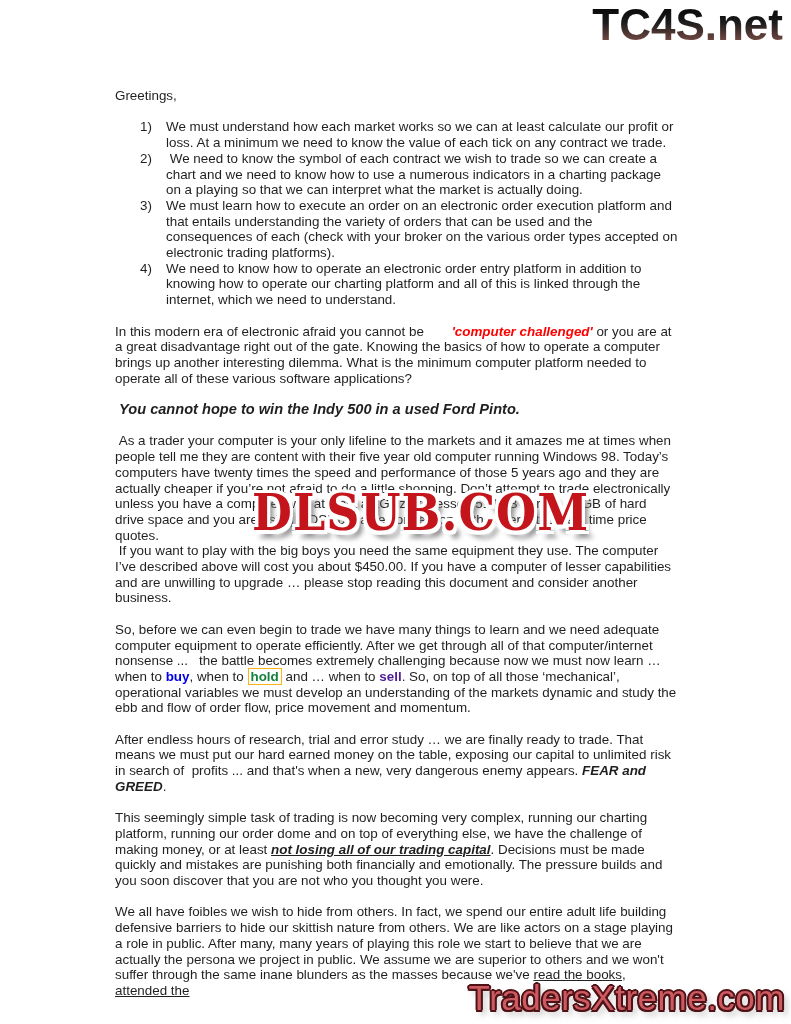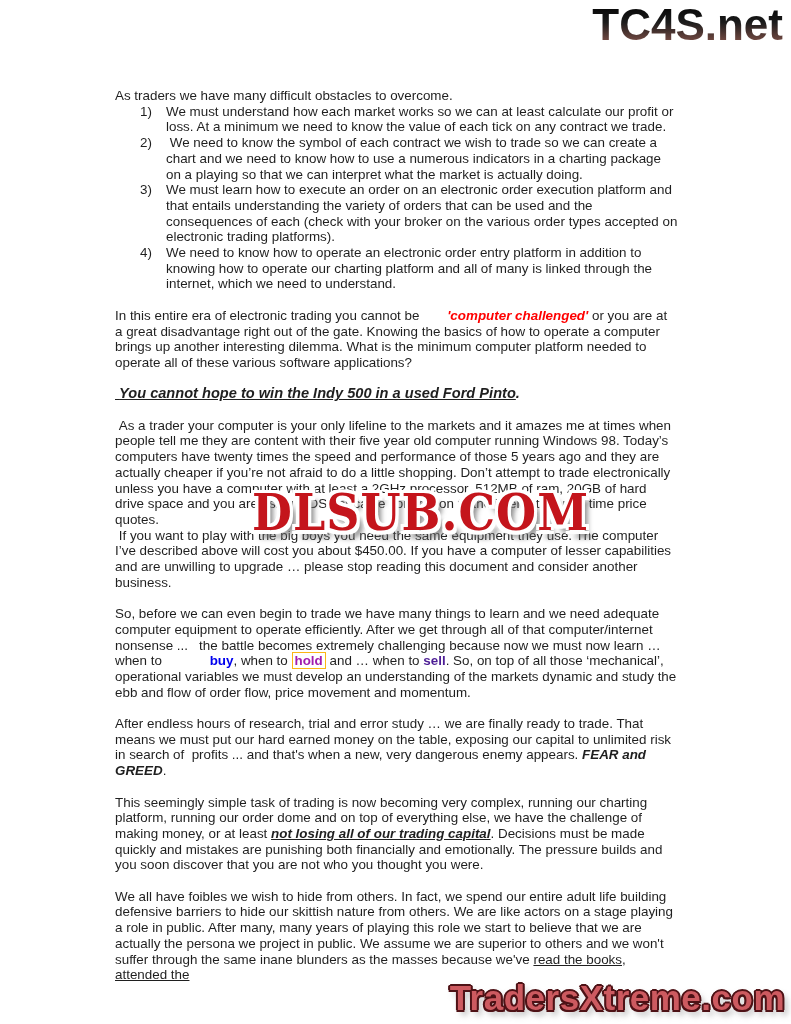--- a/index.html
+++ b/index.html
@@ -18,87 +18,87 @@
     position:absolute;left:115px;top:88px;width:563px;
     font-size:13.4px;line-height:15.7px;
   }
   .content p{margin:0 0 15.7px 0;white-space:pre-wrap;}
   .content p.tight{margin-bottom:0;}
   .list{margin:0 0 15.7px 0;}
   .list-row{display:flex;}
   .list-num{flex:0 0 26px;margin-left:25px;white-space:pre-wrap;}
   .list-text{flex:1;white-space:pre-wrap;}
   .heading{font-size:14.6px;font-weight:bold;font-style:italic;}
-  .heading .u-part{text-decoration:underline;}
+  .heading .u-part{}
   .red-bi{color:#ff0000;font-weight:bold;font-style:italic;margin-left:24px;}
-  .buy{color:#0000ee;font-weight:bold;margin-left:44px;}
-  .hold{color:#a21caf;font-weight:bold;border:1.5px solid #fcb514;padding:0 2px;}
+  .buy{color:#0000ee;font-weight:bold;}
+  .hold{color:#15803d;font-weight:bold;border:1.5px solid #fcb514;padding:0 2px;}
   .sell{color:#4c1d95;font-weight:bold;}
   .bi{font-weight:bold;font-style:italic;}
   .biu{font-weight:bold;font-style:italic;text-decoration:underline;}
   .u{text-decoration:underline;margin-top:6px;}
   
   .watermark{
     position:absolute;left:252px;top:484px;
     font-family:"DejaVu Serif",serif;font-weight:bold;
     font-size:46px;letter-spacing:1px;color:#c4151c;
     transform:scaleY(1.08);transform-origin:top left;
     text-shadow:
       -3px -3px 0 #ffffff, 3px -3px 0 #ffffff,
       -3px  3px 0 #ffffff, 3px  3px 0 #ffffff,
       -3px  0   0 #ffffff, 3px  0   0 #ffffff,
        0   -3px 0 #ffffff, 0    3px 0 #ffffff,
        6px  7px 5px rgba(110,110,110,0.75);
   }
   
   .txtreme{
     position:absolute;right:6px;top:978px;
-    font-size:35px;font-weight:bold;letter-spacing:0.5px;
+    font-size:35px;font-weight:normal;letter-spacing:0.5px;
     color:#cd5a60;
     text-shadow:
       -2px 0 0 #4e1216, 2px 0 0 #4e1216,
        0 -2px 0 #4e1216, 0 2px 0 #4e1216,
       -1.5px -1.5px 0 #4e1216, 1.5px -1.5px 0 #4e1216,
       -1.5px 1.5px 0 #4e1216, 1.5px 1.5px 0 #4e1216,
        0 0 9px #f4f4f4, 4px 5px 6px rgba(150,150,150,0.8);
     margin-left: 37px;
   }
 </style>
 </head>
 <body>
 
 <div class="page">
 
   <div class="tc4s">TC4S.net</div>
 
   <div class="content">
 
+    <p>Greetings,</p>
 
-    <p class="tight">As traders we have many difficult obstacles to overcome.</p>
 
     <div class="list">
       <div class="list-row">
         <span class="list-num">1)</span>
         <span class="list-text">We must understand how each market works so we can at least calculate our profit or loss. At a minimum we need to know the value of each tick on any contract we trade.</span>
       </div>
       <div class="list-row">
         <span class="list-num">2)</span>
         <span class="list-text"> We need to know the symbol of each contract we wish to trade so we can create a chart and we need to know how to use a numerous indicators in a charting package on a playing so that we can interpret what the market is actually doing.</span>
       </div>
       <div class="list-row">
         <span class="list-num">3)</span>
         <span class="list-text">We must learn how to execute an order on an electronic order execution platform and that entails understanding the variety of orders that can be used and the consequences of each (check with your broker on the various order types accepted on electronic trading platforms).</span>
       </div>
       <div class="list-row">
         <span class="list-num">4)</span>
-        <span class="list-text">We need to know how to operate an electronic order entry platform in addition to knowing how to operate our charting platform and all of many is linked through the internet, which we need to understand.</span>
+        <span class="list-text">We need to know how to operate an electronic order entry platform in addition to knowing how to operate our charting platform and all of this is linked through the internet, which we need to understand.</span>
       </div>
     </div>
 
-    <p><span>In this entire era of electronic trading you cannot be </span><span class="red-bi">'computer challenged'</span><span> or you are at a great disadvantage right out of the gate. Knowing the basics of how to operate a computer brings up another interesting dilemma. What is the minimum computer platform needed to operate all of these various software applications?</span></p>
+    <p><span>In this modern era of electronic afraid you cannot be </span><span class="red-bi">'computer challenged'</span><span> or you are at a great disadvantage right out of the gate. Knowing the basics of how to operate a computer brings up another interesting dilemma. What is the minimum computer platform needed to operate all of these various software applications?</span></p>
 
     <p class="heading"><span class="u-part"> You cannot hope to win the Indy 500 in a used Ford Pinto</span><span>.</span></p>
 
     <p class="tight"> As a trader your computer is your only lifeline to the markets and it amazes me at times when people tell me they are content with their five year old computer running Windows 98. Today’s computers have twenty times the speed and performance of those 5 years ago and they are actually cheaper if you’re not afraid to do a little shopping. Don’t attempt to trade electronically unless you have a computer with at least a 2GHz processor, 512MB of ram, 20GB of hard drive space and you are using a DSL or cable connection to the internet for real time price quotes.</p>
 
     <p> If you want to play with the big boys you need the same equipment they use. The computer I’ve described above will cost you about $450.00. If you have a computer of lesser capabilities and are unwilling to upgrade … please stop reading this document and consider another business.</p>
 
     <p><span>So, before we can even begin to trade we have many things to learn and we need adequate computer equipment to operate efficiently. After we get through all of that computer/internet nonsense ...   the battle becomes extremely challenging because now we must now learn … when to </span><span class="buy">buy</span><span>, when to </span><span class="hold">hold</span><span> and … when to </span><span class="sell">sell</span><span>. So, on top of all those ‘mechanical’, operational variables we must develop an understanding of the markets dynamic and study the ebb and flow of order flow, price movement and momentum.</span></p>
 
     <p><span>After endless hours of research, trial and error study … we are finally ready to trade. That means we must put our hard earned money on the table, exposing our capital to unlimited risk in search of  profits ... and that's when a new, very dangerous enemy appears. </span><span class="bi">FEAR and GREED</span><span>.</span></p>

